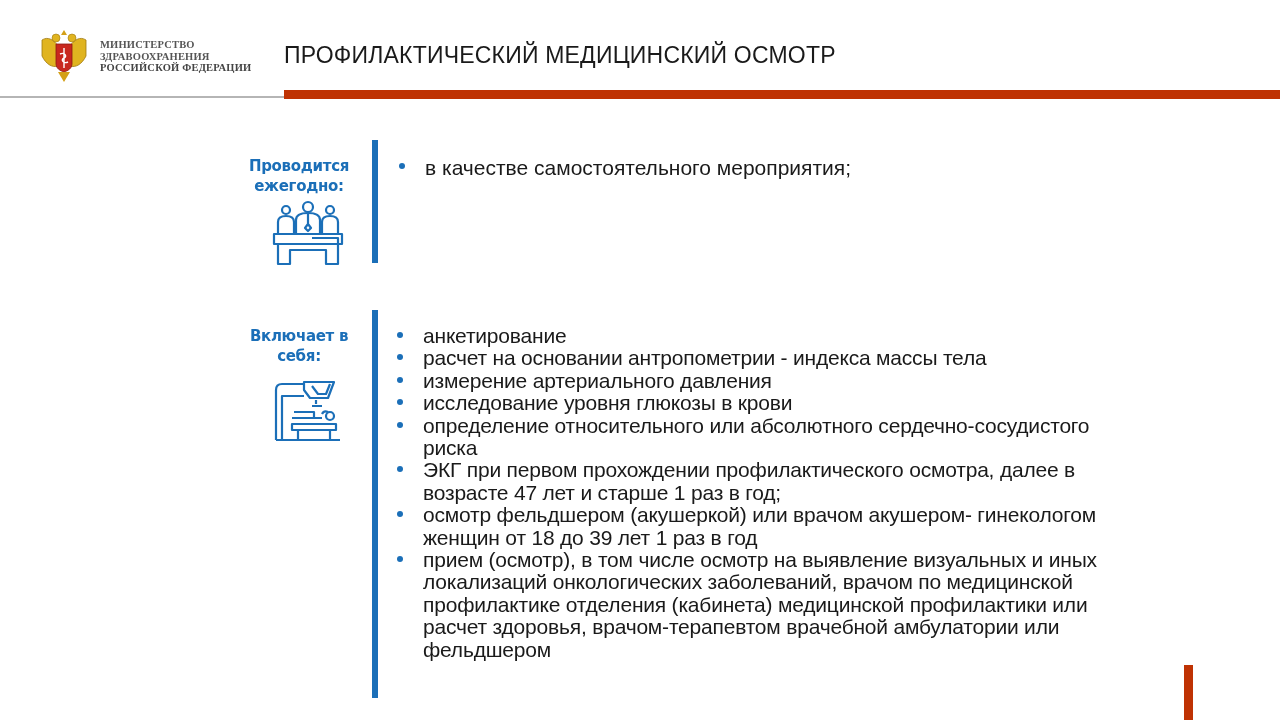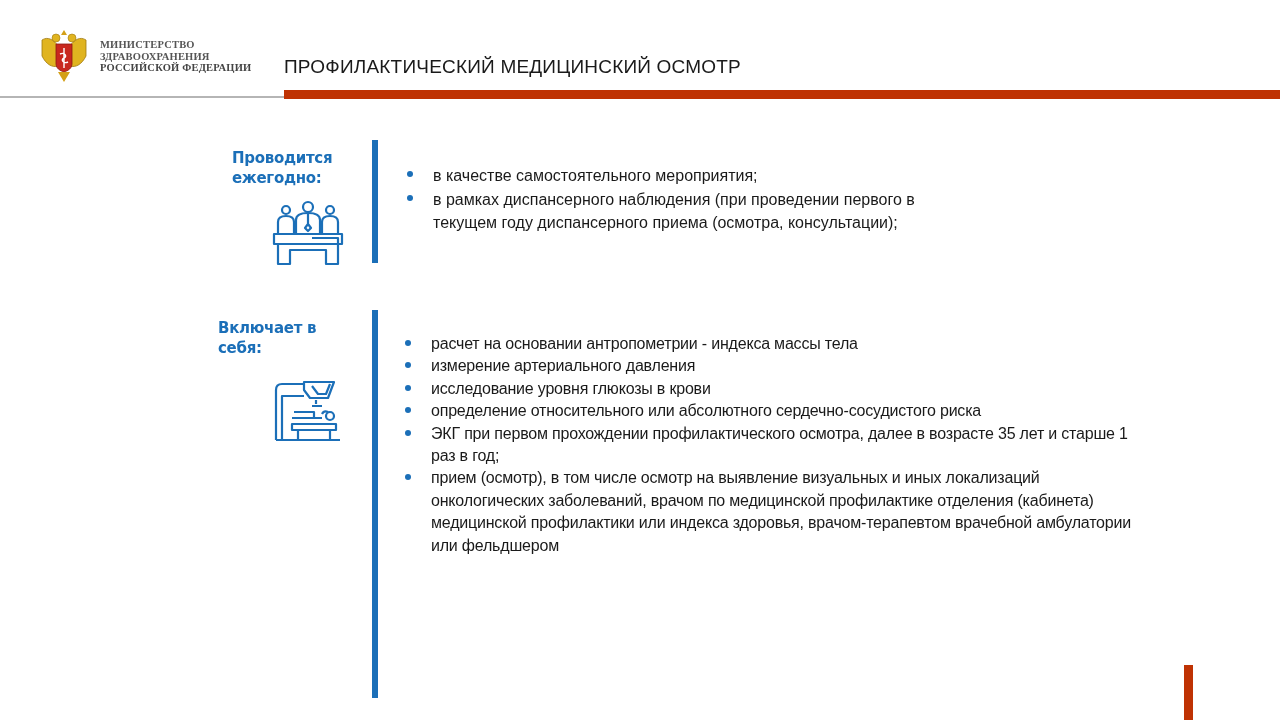--- a/index.html
+++ b/index.html
@@ -1,27 +1,27 @@
 <!DOCTYPE html>
 <html><head>
 <meta charset="utf-8">
 <style>
   html, body { margin:0; padding:0; }
   body { width:1280px; height:720px; position:relative; background:#ffffff; overflow:hidden; font-family:"Liberation Sans", sans-serif; }
   .logo { position:absolute; left:34px; top:26px; width:60px; height:60px; }
   .ministry { position:absolute; left:100px; top:39px; font-family:Liberation Serif, serif; font-weight:bold; font-size:10.5px; line-height:11.5px; color:#555; letter-spacing:0.2px; }
   .ministry .l3 { color:#444; }
-  .title { position:absolute; left:284px; top:56px; font-size:19px; color:#1a1a1a; letter-spacing:0.2px; }
+  .title { position:absolute; left:284px; top:42px; font-size:23px; color:#1a1a1a; letter-spacing:0.2px; }
   .gray-line { position:absolute; left:0; top:96px; width:288px; height:2px; background:#b5b5b5; }
   .red-line { position:absolute; left:284px; top:90px; width:996px; height:9px; background:#bf3203; }
   .red-bar { position:absolute; left:1184px; top:665px; width:9px; height:55px; background:#bf3203; }
-  .label { position:absolute; font-family:"DejaVu Sans", sans-serif; font-weight:bold; font-size:15px; line-height:20px; color:#1b6fb8; text-align:left; letter-spacing:-0.3px; }
+  .label { position:absolute; font-family:"DejaVu Sans", sans-serif; font-weight:bold; font-size:15px; line-height:20px; color:#1b6fb8; text-align:center; letter-spacing:-0.3px;margin-top:8px; }
   .vbar { position:absolute; width:6px; background:#1b6fb8; }
   .icon { position:absolute; }
-  ul.items { position:absolute; margin:16px; padding:0; list-style:none; font-size:16px; color:#1a1a1a; }
+  ul.items { position:absolute; margin:8px; padding:0; list-style:none; font-size:21px; color:#1a1a1a; }
   ul.items li { position:relative; padding-left:31px; }
   ul.items li::before { content:""; position:absolute; left:5px; top:7px; width:6px; height:6px; border-radius:50%; background:#1b6fb8; }
   #list1 { left:386px; top:148px; line-height:23.5px; width:540px; }
   #list2 { left:384px; top:317px; line-height:22.4px; width:740px; letter-spacing:-0.2px; }
 </style>
 </head>
 <body>
 
 <svg class="logo" viewBox="0 0 60 60">
   <path d="M30 4 l3 5 h-6z" fill="#d4a017"></path>
@@ -56,43 +56,44 @@
     <path d="M24 34 v-14 q0 -7 12 -7 q12 0 12 7 v14"></path>
     <path d="M36 14 v10 l-3 4 l3 3 l3 -3 l-3 -4"></path>
     <path d="M2 34 h68 v10 h-68z"></path>
     <path d="M6 44 v20 h12 v-14 h36 v14 h12 v-20"></path>
     <path d="M40 38 h26 v6"></path>
   </g>
 </svg>
 <div class="vbar" style="left:372px; top:140px; height:123px;"></div>
 <ul class="items" id="list1">
   <li>в качестве самостоятельного мероприятия;</li>
-  <li>в рамках диспансерного наблюдения (при проведении первого в текущем году диспансерного приема (осмотра, консультации);</li>
 </ul>
 
-<div class="label" style="left:218px; top:318px; width:134px;">
+<div class="label" style="left:232px; top:318px; width:134px;">
   <div>Включает в</div>
   <div>себя:</div>
 </div>
 <svg class="icon" style="left:272px; top:378px;" width="72" height="66" viewBox="0 0 72 66">
   <g fill="none" stroke="#1b6fb8" stroke-width="2.2" stroke-linejoin="round">
     <path d="M4 62 v-50 q0 -6 6 -6 h22"></path>
     <path d="M10 62 v-44 h22"></path>
     <path d="M32 4 h30 l-6 16 h-18 l-6 -8 z"></path>
     <path d="M40 8 l6 8 h8 l4 -10"></path>
     <path d="M44 22 v4 M40 28 h10"></path>
     <path d="M20 40 h30 M22 34 h20 v6 M50 36 q2 -4 6 -2"></path>
     <circle cx="58" cy="38" r="4"></circle>
     <path d="M20 46 h44 v6 h-44z"></path>
     <path d="M26 52 v10 M58 52 v10 M4 62 h64"></path>
   </g>
 </svg>
 <div class="vbar" style="left:372px; top:310px; height:388px;"></div>
 <ul class="items" id="list2">
+  <li>анкетирование</li>
   <li>расчет на основании антропометрии - индекса массы тела</li>
   <li>измерение артериального давления</li>
   <li>исследование уровня глюкозы в крови</li>
   <li>определение относительного или абсолютного сердечно-сосудистого риска</li>
-  <li>ЭКГ при первом прохождении профилактического осмотра, далее в возрасте 35 лет и старше 1 раз в год;</li>
-  <li>прием (осмотр), в том числе осмотр на выявление визуальных и иных локализаций онкологических  заболеваний, врачом по медицинской профилактике отделения (кабинета) медицинской профилактики  или индекса здоровья, врачом-терапевтом врачебной амбулатории или фельдшером</li>
+  <li>ЭКГ при первом прохождении профилактического осмотра, далее в возрасте 47 лет и старше 1 раз в год;</li>
+  <li>осмотр фельдшером (акушеркой) или врачом акушером- гинекологом женщин от 18 до 39 лет 1 раз в год</li>
+  <li>прием (осмотр), в том числе осмотр на выявление визуальных и иных локализаций онкологических  заболеваний, врачом по медицинской профилактике отделения (кабинета) медицинской профилактики  или расчет здоровья, врачом-терапевтом врачебной амбулатории или фельдшером</li>
 </ul>
 
 <div class="red-bar"></div>
 
 </body></html>

